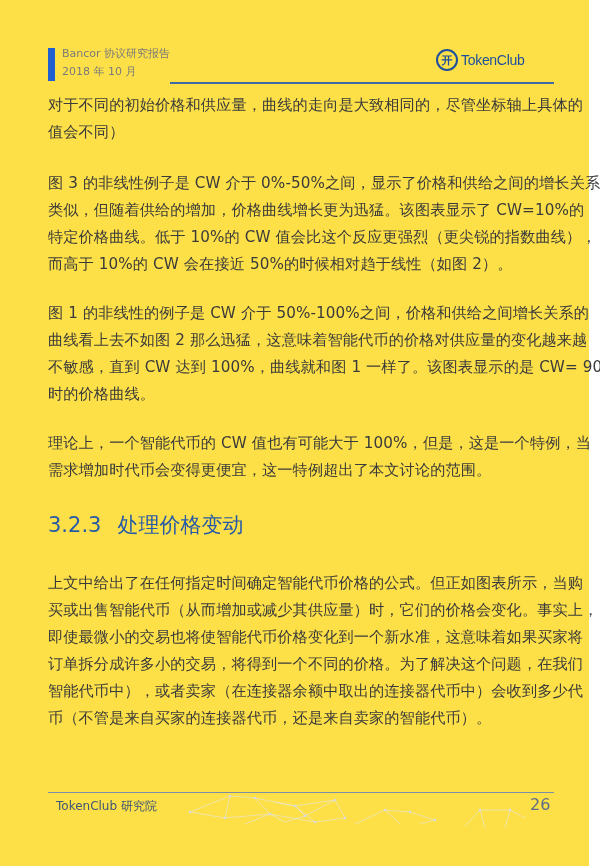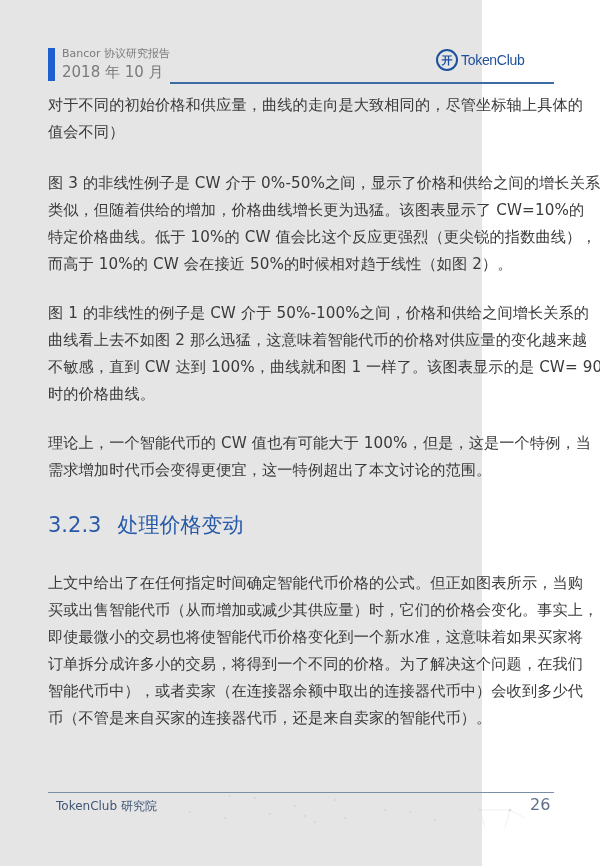--- a/index.html
+++ b/index.html
@@ -4,34 +4,34 @@
   <style>
     * { margin: 0; padding: 0; box-sizing: border-box; }
     html, body {
       width: 600px; height: 866px; background: #ffffff; overflow: hidden;
     }
     body {
       position: relative;
       font-family: "DejaVu Sans", "Liberation Sans", sans-serif;
       color: #3a3a3a;
     }
-    .page { position: absolute; left: 0; top: 0; width: 482px; height: 866px; background: #e5e5e5; }
+    .page { position: absolute; left: 0; top: 0; width: 589px; height: 866px; background: #fde047; }
 
     
     .hdr-bar {
       position: absolute; left: 48px; top: 48px; width: 7px; height: 33px;
       background: #1f5fd0;
     }
     .hdr-title {
       position: absolute; left: 62px; top: 46px;
       font-size: 11px; color: #7a7a7a; line-height: 16px; white-space: nowrap;
     }
     .hdr-date {
       position: absolute; left: 62px; top: 64px;
-      font-size: 15px; color: #7a7a7a; line-height: 16px; white-space: nowrap;
+      font-size: 11px; color: #7a7a7a; line-height: 16px; white-space: nowrap;
     }
     .hdr-rule {
       position: absolute; left: 170px; top: 82px; width: 384px; height: 2px;
       background: #3e6aa6;
     }
     .logo {
       position: absolute; left: 436px; top: 46px; height: 28px;
       display: flex; align-items: center;
     }
     .logo-mark {

